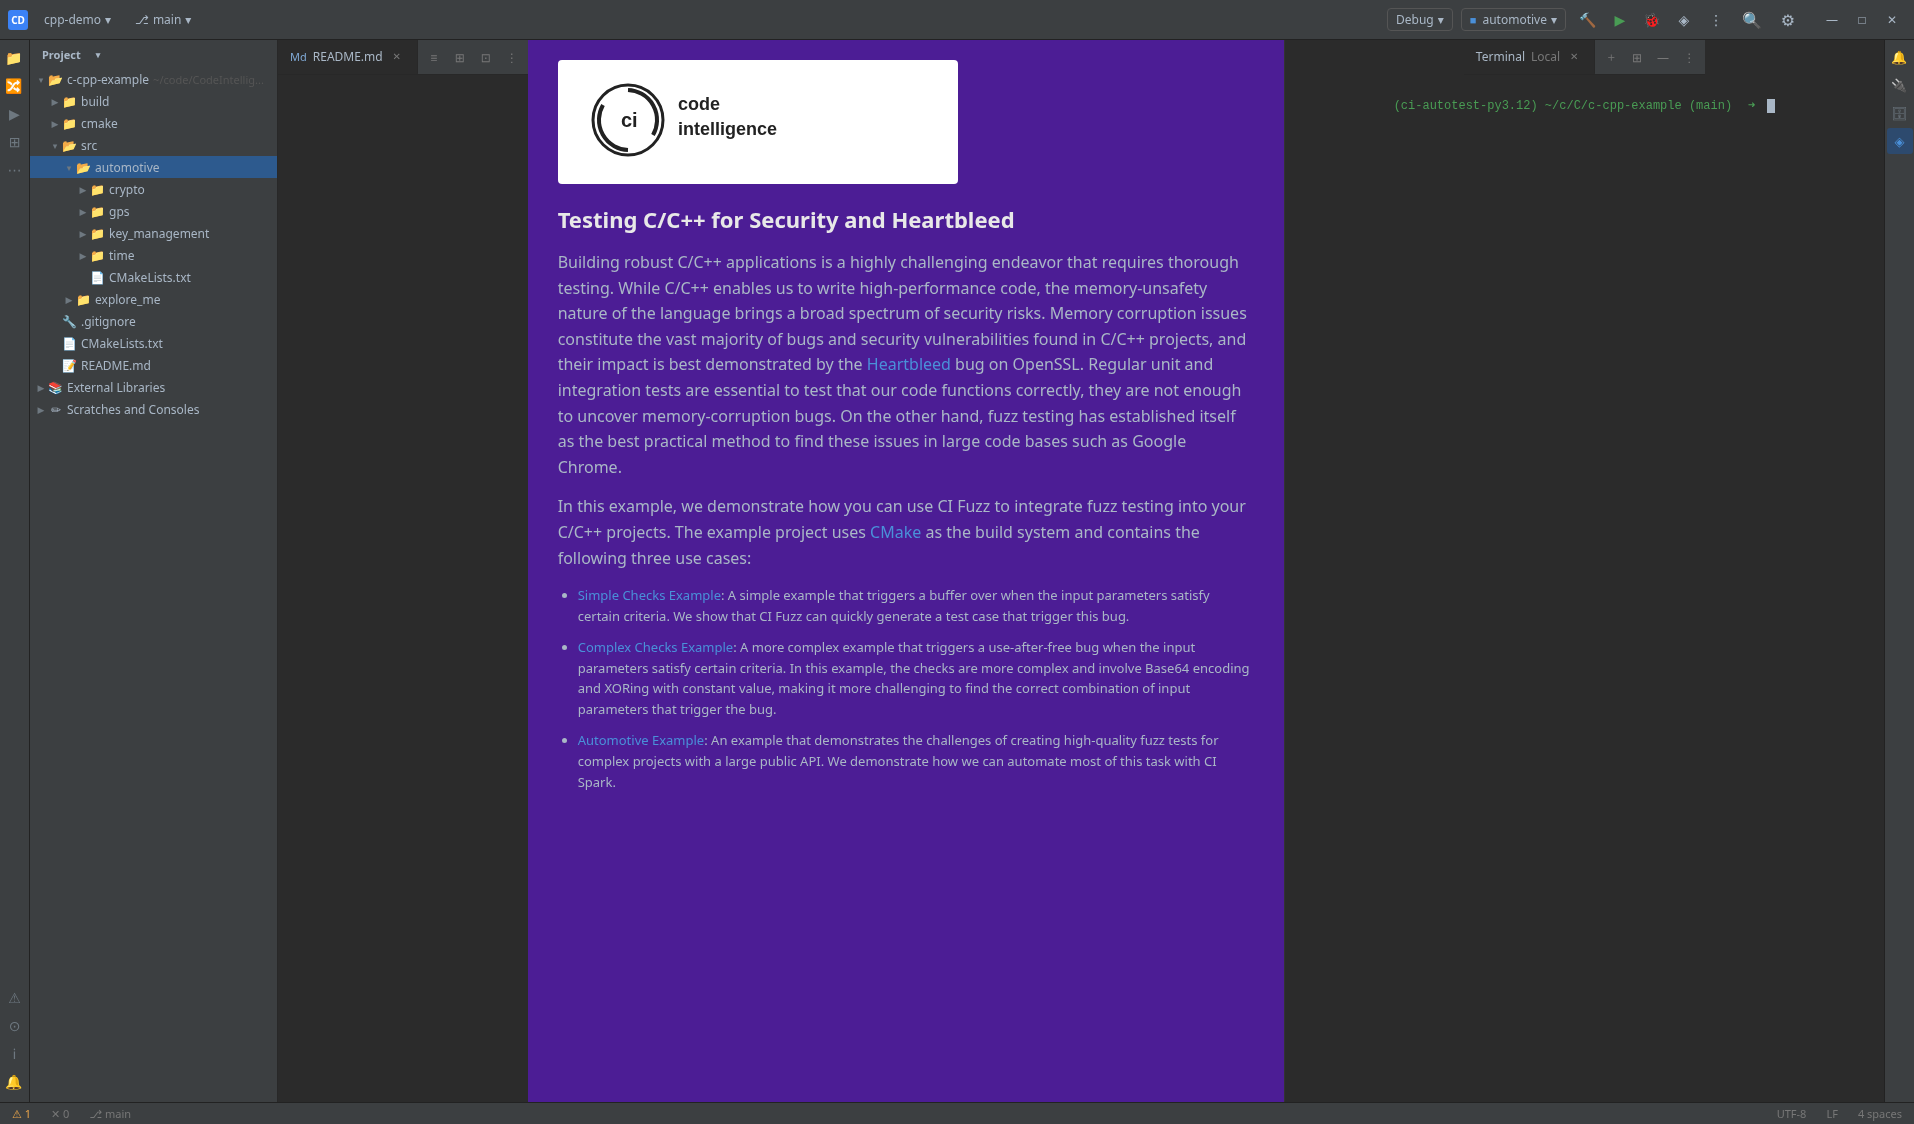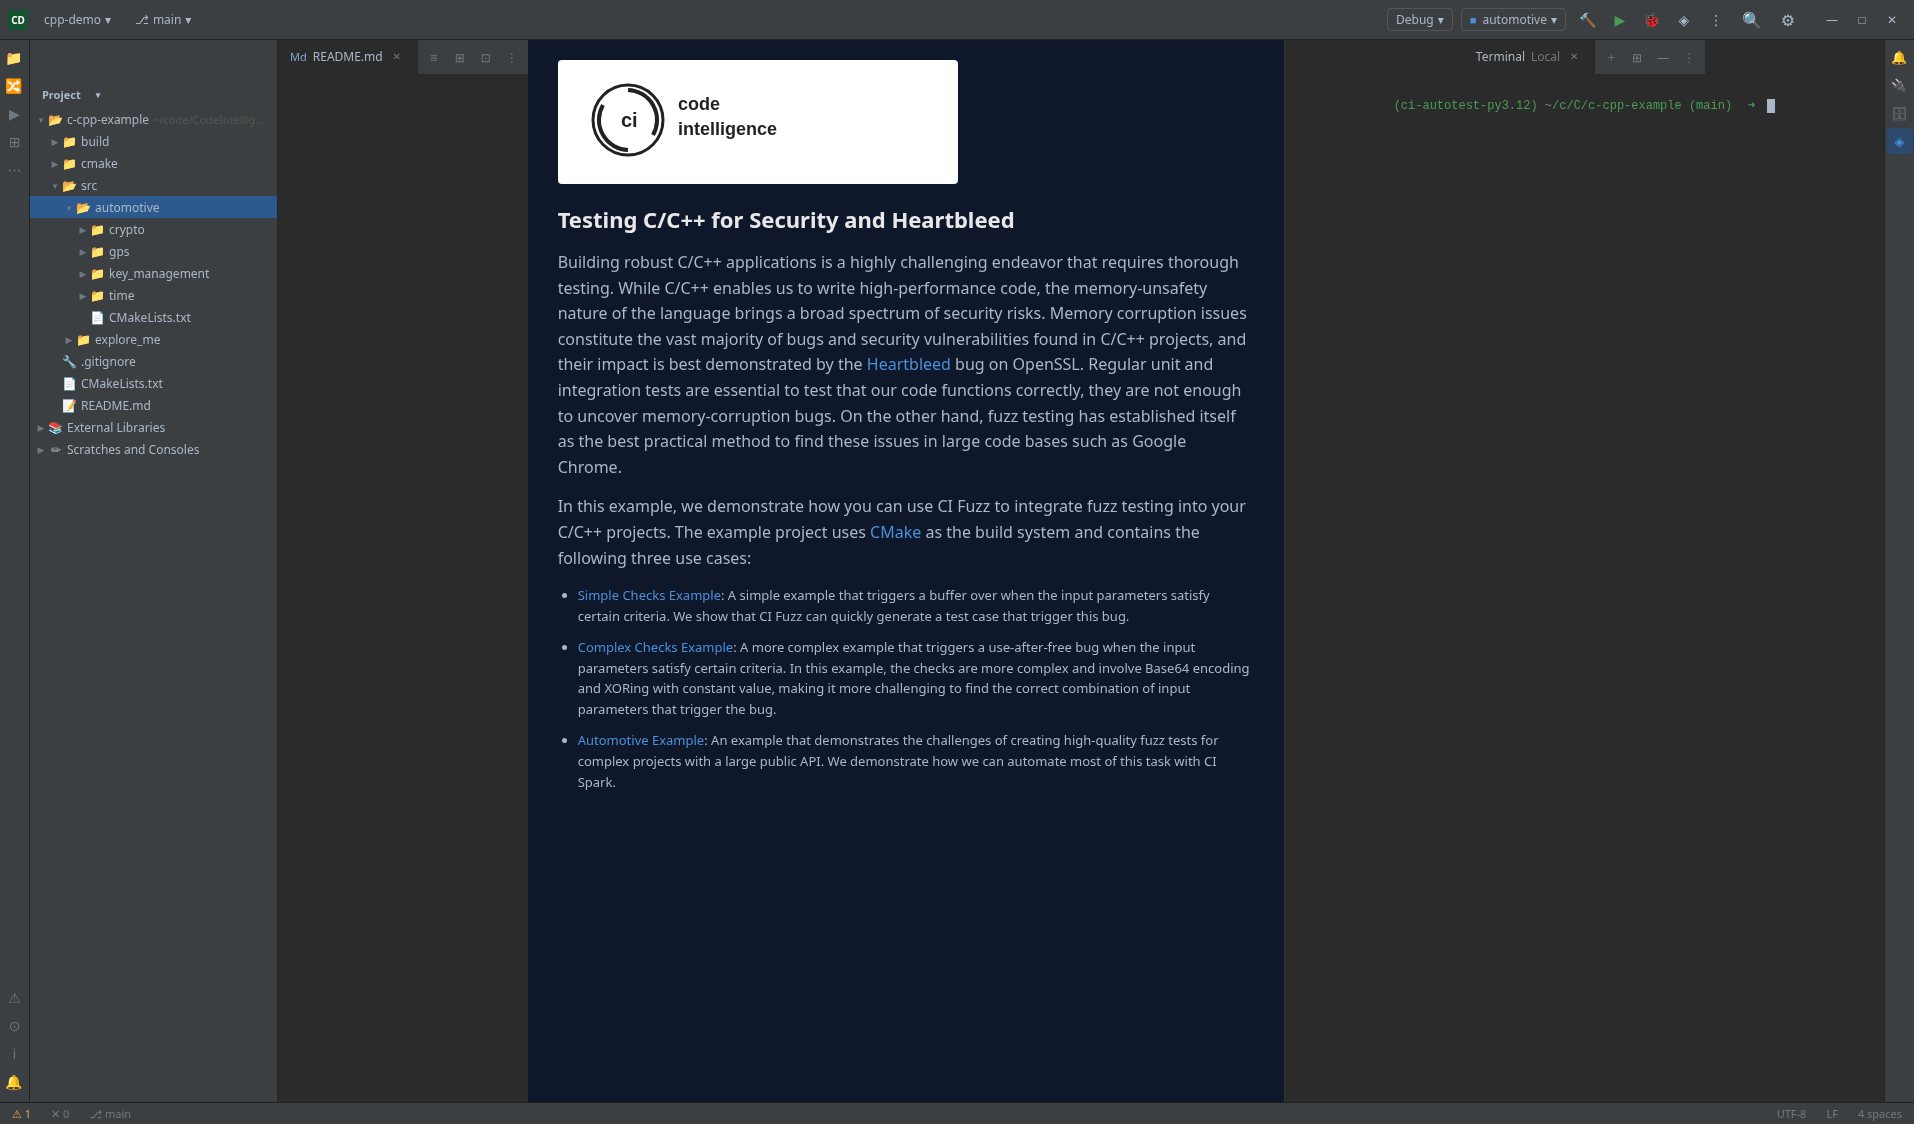--- a/index.html
+++ b/index.html
@@ -1,20 +1,20 @@
 <!DOCTYPE html>
 <html><head>
   <meta charset="utf-8">
   <style>
     * { margin: 0; padding: 0; box-sizing: border-box; }
     body { font-family: 'Segoe UI', system-ui, sans-serif; background: #2b2b2b; color: #a9b7c6; font-size: 13px; display: flex; flex-direction: column; height: 1124px; width: 1914px; overflow: hidden; }
 
     
     .titlebar { height: 40px; background: #3c3f41; display: flex; align-items: center; padding: 0 8px; gap: 8px; flex-shrink: 0; border-bottom: 1px solid #222; }
-    .titlebar-logo { width: 20px; height: 20px; background: #14532d; border-radius: 3px; display: flex; align-items: center; justify-content: center; color: white; font-weight: bold; font-size: 10px; flex-shrink: 0; }
+    .titlebar-logo { width: 20px; height: 20px; background: #3b82f6; border-radius: 3px; display: flex; align-items: center; justify-content: center; color: white; font-weight: bold; font-size: 10px; flex-shrink: 0; }
     .titlebar-project { display: flex; align-items: center; gap: 4px; padding: 2px 8px; border-radius: 4px; cursor: pointer; font-size: 12px; color: #a9b7c6; }
     .titlebar-branch { display: flex; align-items: center; gap: 4px; padding: 2px 8px; border-radius: 4px; cursor: pointer; font-size: 12px; color: #a9b7c6; }
     .titlebar-spacer { flex: 1; }
     .titlebar-run-controls { display: flex; align-items: center; gap: 4px; }
     .titlebar-btn { width: 28px; height: 28px; display: flex; align-items: center; justify-content: center; border-radius: 4px; cursor: pointer; color: #a9b7c6; font-size: 14px; }
     .titlebar-btn.green { color: #499c54; }
     .titlebar-btn.blue { color: #4a90d9; }
     .debug-dropdown { display: flex; align-items: center; gap: 4px; padding: 2px 8px; background: #3c3f41; border: 1px solid #555; border-radius: 4px; cursor: pointer; font-size: 12px; }
     .config-dropdown { display: flex; align-items: center; gap: 4px; padding: 2px 8px; background: #3c3f41; border: 1px solid #555; border-radius: 4px; cursor: pointer; font-size: 12px; }
     .win-controls { display: flex; align-items: center; gap: 2px; margin-left: 8px; }
@@ -25,21 +25,21 @@
 
     
     .iconbar { width: 30px; background: #3c3f41; display: flex; flex-direction: column; align-items: center; padding: 4px 0; gap: 2px; flex-shrink: 0; border-right: 1px solid #222; }
     .iconbar-icon { width: 26px; height: 26px; display: flex; align-items: center; justify-content: center; border-radius: 3px; cursor: pointer; color: #6e7880; font-size: 14px; }
     .iconbar-icon.active { color: #a9b7c6; }
     .iconbar-spacer { flex: 1; }
     .iconbar-bottom { display: flex; flex-direction: column; align-items: center; gap: 2px; padding: 4px 0; }
 
     
     .sidebar { width: 248px; background: #3c3f41; display: flex; flex-direction: column; flex-shrink: 0; border-right: 1px solid #282828; overflow: hidden; }
-    .sidebar-header { padding: 6px 12px; font-size: 11px; font-weight: bold; color: #a9b7c6; display: flex; align-items: center; gap: 15px; cursor: pointer; height: 28px; margin-top: 40px; }
+    .sidebar-header { padding: 6px 12px; font-size: 11px; font-weight: bold; color: #a9b7c6; display: flex; align-items: center; gap: 15px; cursor: pointer; height: 28px; }
     .sidebar-content { flex: 1; overflow-y: auto; }
     .sidebar-content::-webkit-scrollbar { width: 6px; }
     .sidebar-content::-webkit-scrollbar-track { background: #3c3f41; }
     .sidebar-content::-webkit-scrollbar-thumb { background: #555; border-radius: 3px; }
 
     .tree-item { display: flex; align-items: center; padding: 1px 0; cursor: pointer; white-space: nowrap; height: 22px; }
     .tree-item.highlighted { background: #2d5a8e; }
     .tree-arrow { width: 14px; height: 14px; display: flex; align-items: center; justify-content: center; flex-shrink: 0; font-size: 9px; color: #6e7880; }
     .tree-icon { width: 16px; height: 16px; display: flex; align-items: center; justify-content: center; flex-shrink: 0; margin-right: 3px; font-size: 12px; }
     .tree-label { font-size: 12px; color: #a9b7c6; }
@@ -57,21 +57,21 @@
     .tab { display: flex; align-items: center; gap: 6px; padding: 0 12px; cursor: pointer; font-size: 12px; color: #777; border-right: 1px solid #282828; min-width: 120px; }
     .tab.active { background: #2b2b2b; color: #a9b7c6; border-bottom: 2px solid #2b2b2b; }
     .tab-close { width: 16px; height: 16px; display: flex; align-items: center; justify-content: center; border-radius: 2px; font-size: 10px; color: #777; }
     .tab-bar-actions { margin-left: auto; display: flex; align-items: center; padding: 0 4px; gap: 2px; }
     .tab-action-btn { width: 24px; height: 24px; display: flex; align-items: center; justify-content: center; border-radius: 3px; cursor: pointer; color: #777; font-size: 12px; }
 
     
     .editor-terminal-split { display: flex; flex: 1; overflow: hidden; }
 
     
-    .editor-content { flex: 1; background: #0f172a; overflow-y: auto; padding: 20px 30px; }
+    .editor-content { flex: 1; background: #4c1d95; overflow-y: auto; padding: 20px 30px; }
     .editor-content::-webkit-scrollbar { width: 8px; }
     .editor-content::-webkit-scrollbar-track { background: #2b2b2b; }
     .editor-content::-webkit-scrollbar-thumb { background: #555; border-radius: 4px; }
 
     
     .md-logo-container { background: white; border-radius: 4px; display: inline-block; padding: 20px 30px; margin-bottom: 20px; }
     .md-h1 { font-size: 22px; font-weight: bold; color: #e8e8e8; margin-bottom: 16px; }
     .md-p { font-size: 16px; line-height: 1.6; color: #a9b7c6; margin-bottom: 14px; }
     .md-link { color: #4a90d9; text-decoration: none; cursor: pointer; }
     .md-ul { margin-left: 20px; margin-bottom: 14px; }

